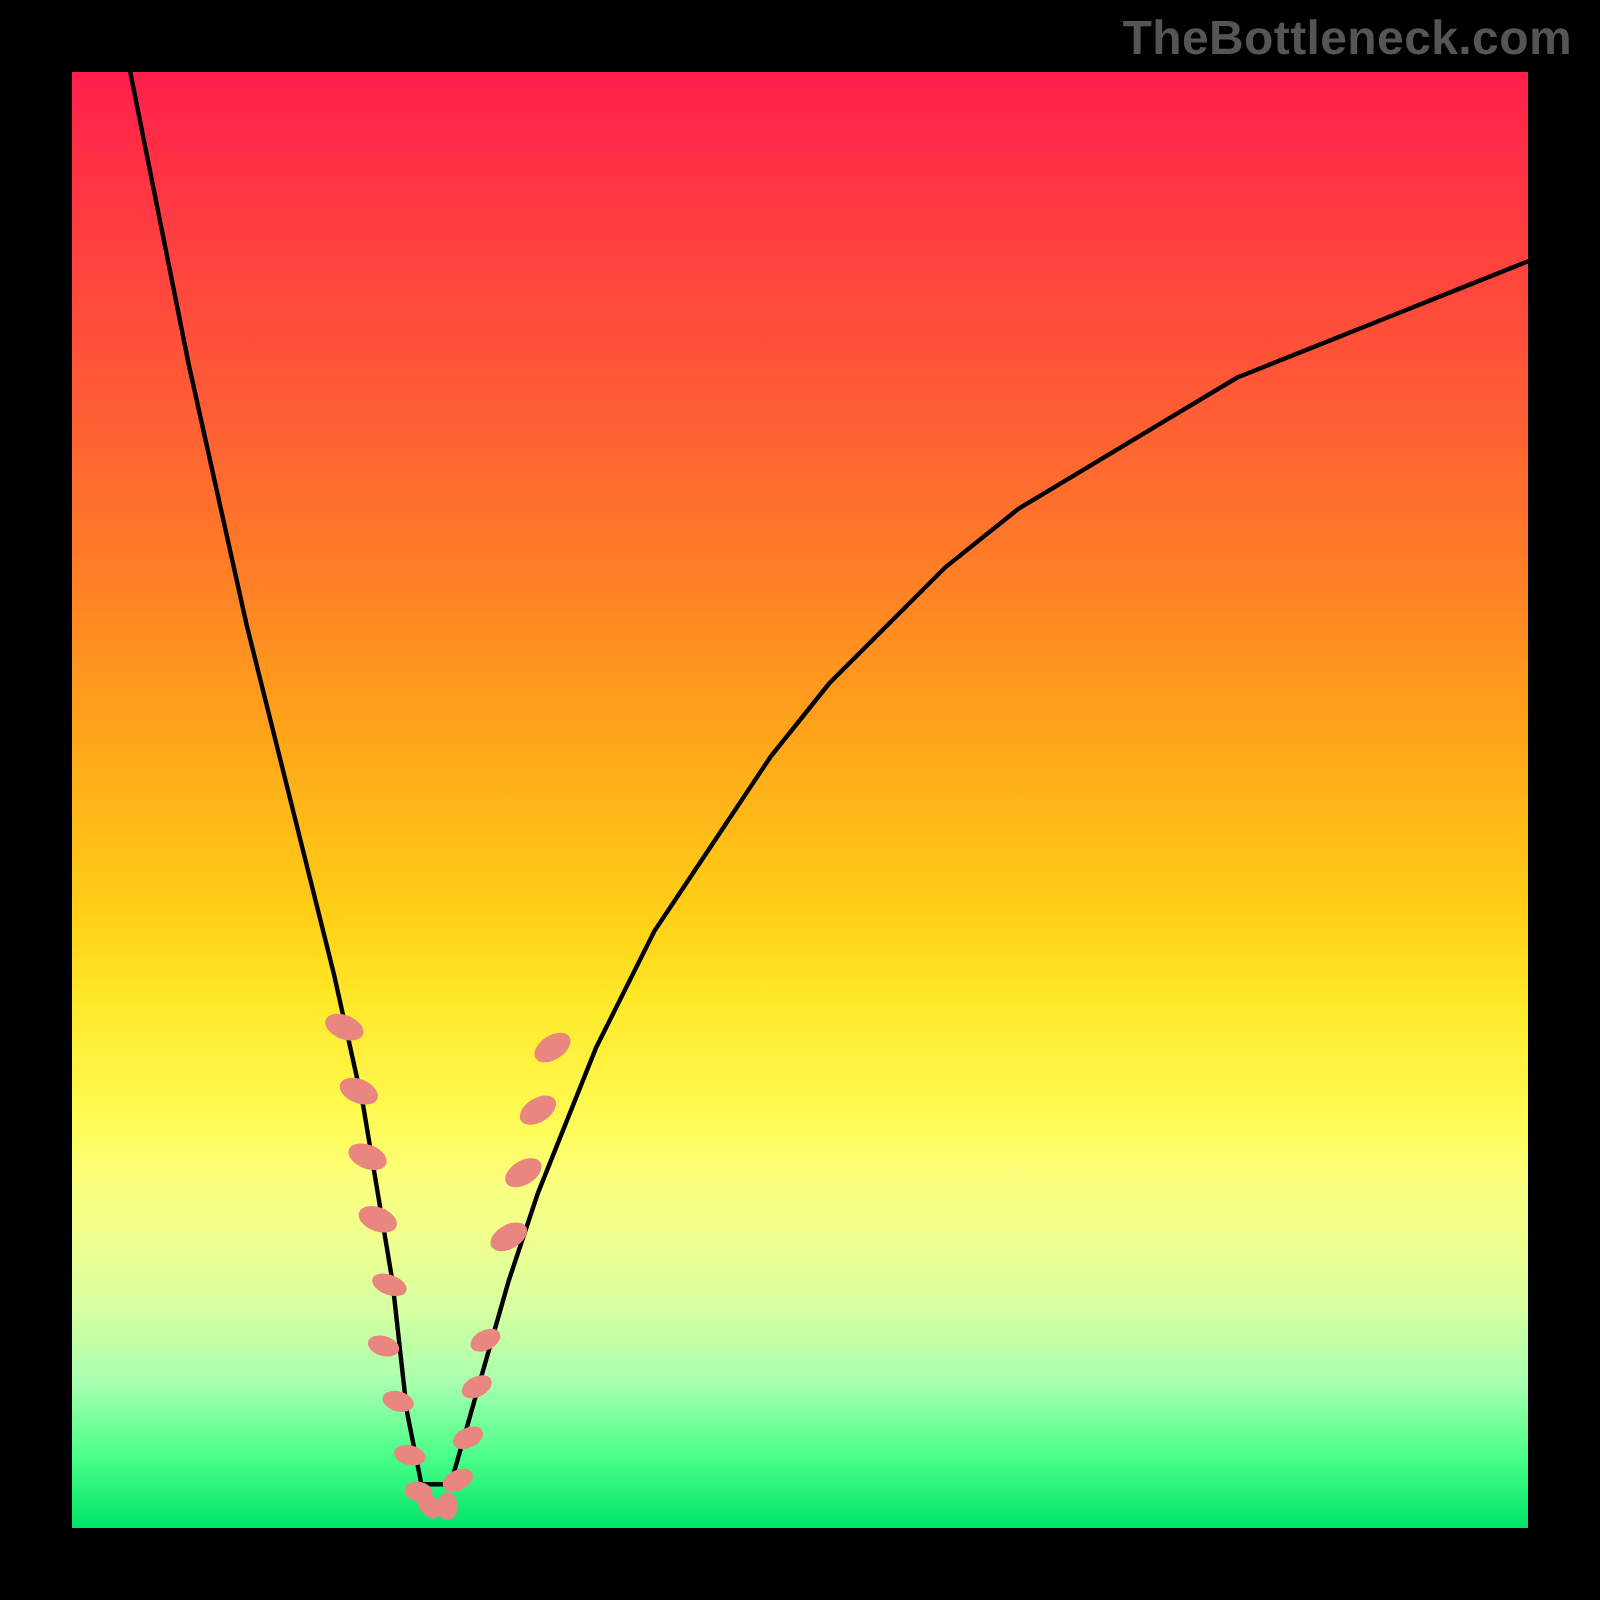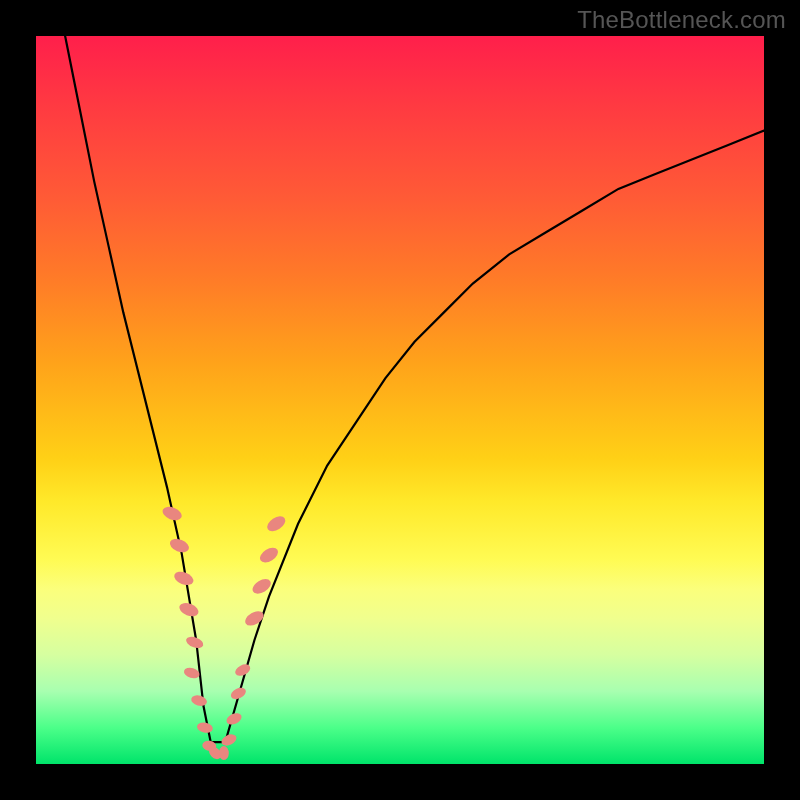--- a/index.html
+++ b/index.html
@@ -40,21 +40,21 @@
       #4cff89 95%,
       #00e46a 100%
     );
   }
   .watermark {
     position: absolute;
     top: 6px;
     right: 14px;
     font-size: 24px;
     color: #555;
-    font-weight: 400;
+    font-weight: 700;
     white-space: nowrap;
     letter-spacing: 0.2px;
   }
   svg.curve {
     position: absolute;
     left: 0;
     top: 0;
     width: 728px;
     height: 728px;
     overflow: visible;

